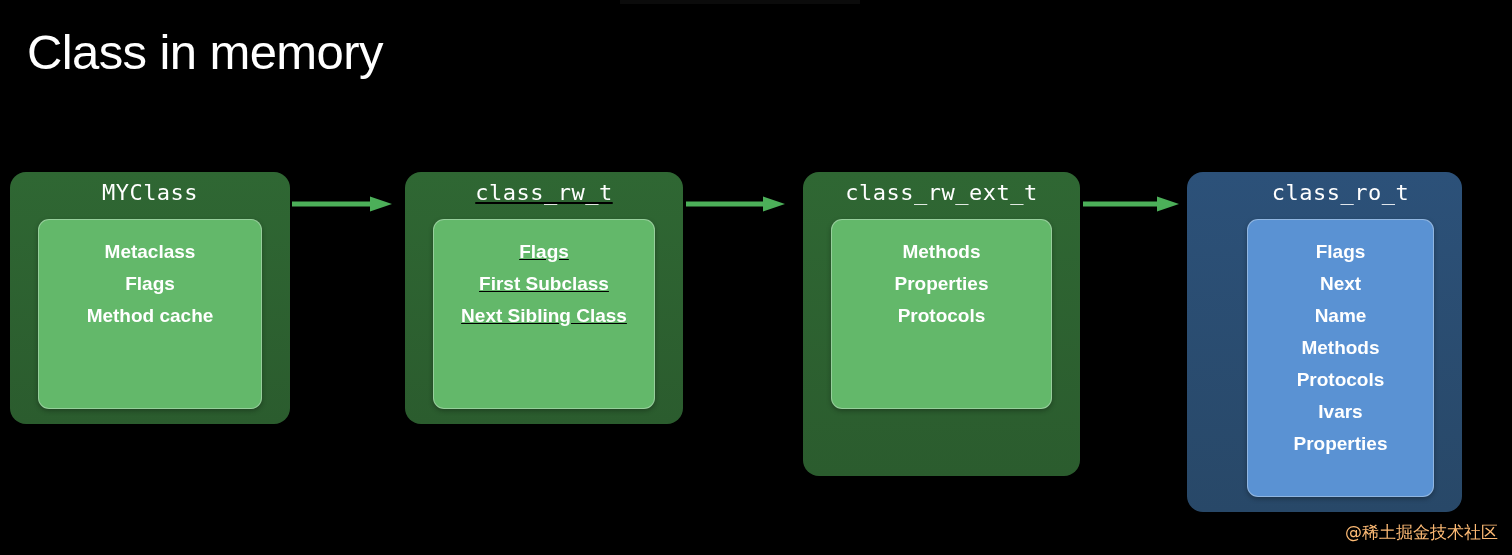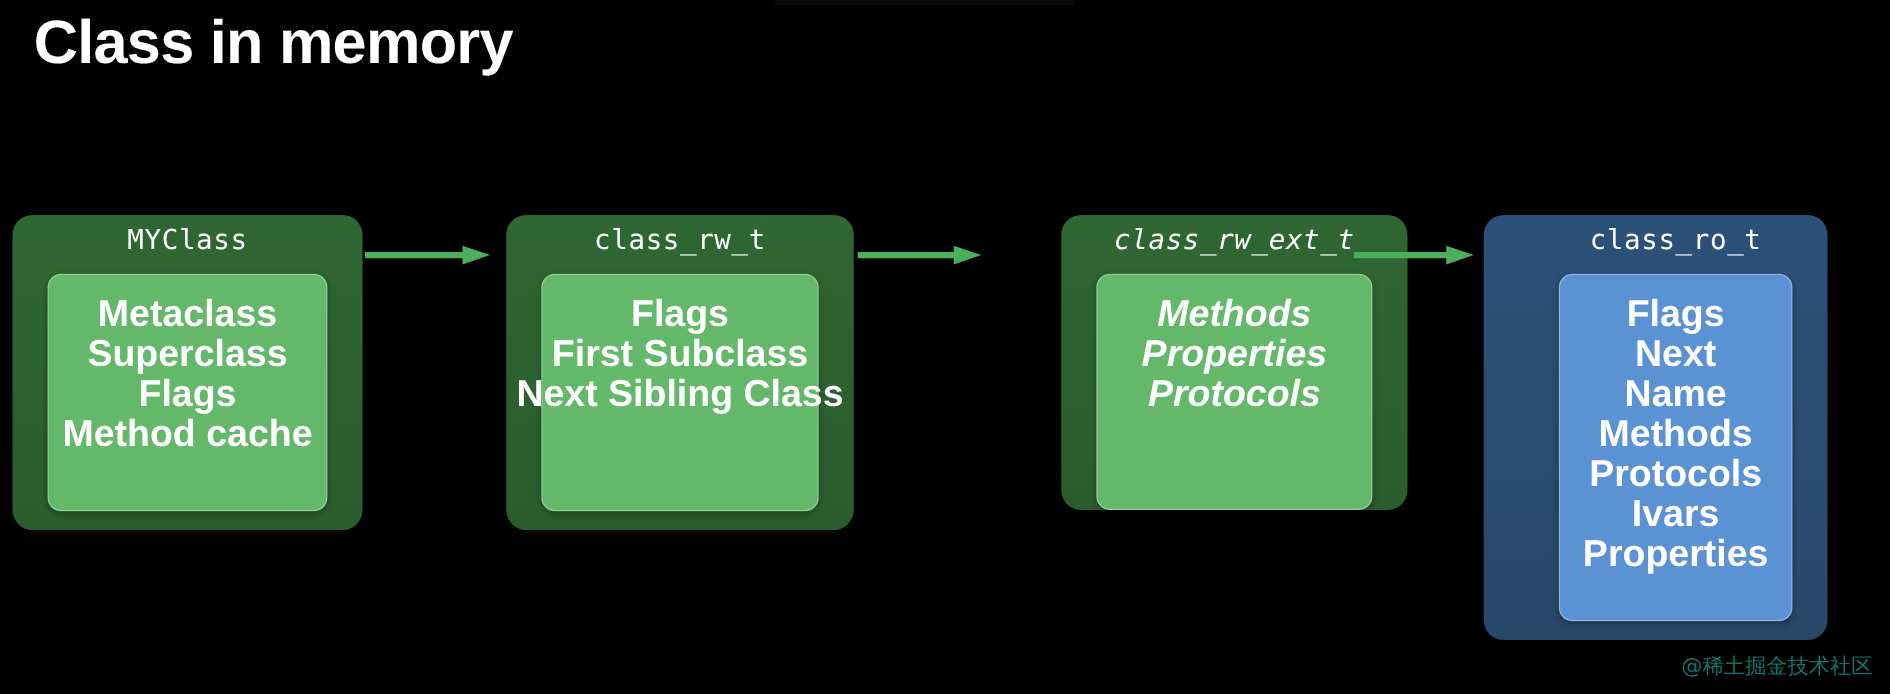--- a/index.html
+++ b/index.html
@@ -22,23 +22,23 @@
     left: 620px;
     top: 0px;
     width: 240px;
     height: 4px;
     background: #0b0b0b;
   }
 
   .slide-title {
     position: absolute;
     left: 27px;
-    top: 6px;
+    top: 24px;
     font-size: 49px;
-    font-weight: bold;
+    font-weight: normal;
     color: #ffffff;
     letter-spacing: -0.6px;
     white-space: nowrap;
   }
 
   
   .node {
     position: absolute;
     top: 172px;
     border-radius: 16px;
@@ -83,32 +83,32 @@
     border: 1px solid rgba(255,255,255,0.33);
     box-shadow: 0 2px 5px rgba(0,0,0,0.30);
   }
   .node.blue .node-body {
     background: #5a92d3;
     border: 1px solid rgba(255,255,255,0.33);
     box-shadow: 0 2px 5px rgba(0,0,0,0.30);
   }
 
   .field {
-    font-size: 30px;
+    font-size: 19px;
     font-weight: bold;
     color: #ffffff;
     line-height: 32px;
     white-space: nowrap;
     text-align: center;
   }
 
   
   #node-myclass      { left: 10px;   width: 280px; height: 252px; }
-  #node-class-rw-t   { left: 405px;  width: 278px; height: 252px; }
-  #node-class-rw-ext { left: 849px;  width: 277px; height: 236px; font-style: italic; }
+  #node-class-rw-t   { left: 405px;  width: 278px; height: 252px; text-decoration: underline; }
+  #node-class-rw-ext { left: 803px;  width: 277px; height: 304px; }
   #node-class-ro-t   { left: 1187px; width: 275px; height: 340px; }
 
   #node-myclass      .node-body { height: 190px; }
   #node-class-rw-t   .node-body { height: 190px; }
   #node-class-rw-ext .node-body { height: 190px; }
   #node-class-ro-t   .node-body { height: 278px; }
 
   
   .arrow {
     position: absolute;
@@ -117,37 +117,36 @@
   }
   #arrow-1 { left: 292px; width: 100px; }
   #arrow-2 { left: 686px; width: 99px; }
   #arrow-3 { left: 1083px; width: 96px; }
 
   .watermark {
     position: absolute;
     right: 14px;
     bottom: 11px;
     font-size: 17px;
-    color: #0f766e;
+    color: #fdba74;
     white-space: nowrap;
     font-family: "DejaVu Sans", sans-serif;
   }
 </style>
 </head>
 <body>
 
 <div class="top-artifact"></div>
 
 <div class="slide-title">Class in memory</div>
 
 <div class="node green" id="node-myclass">
   <div class="node-title">MYClass</div>
   <div class="node-body">
     <div class="field">Metaclass</div>
-    <div class="field">Superclass</div>
     <div class="field">Flags</div>
     <div class="field">Method cache</div>
   </div>
 </div>
 
 <div class="arrow" id="arrow-1">
   <svg width="100" height="16" viewBox="0 0 100 16">
     <line x1="0" y1="8" x2="82" y2="8" stroke="#4caf59" stroke-width="5"></line>
     <polygon points="78,0.5 100,8 78,15.5" fill="#4caf59"></polygon>
   </svg>

